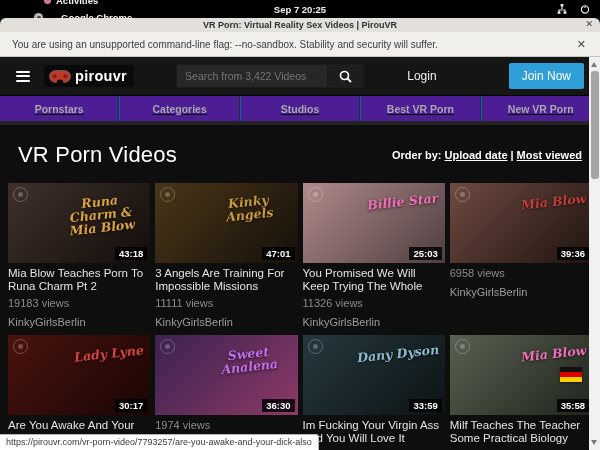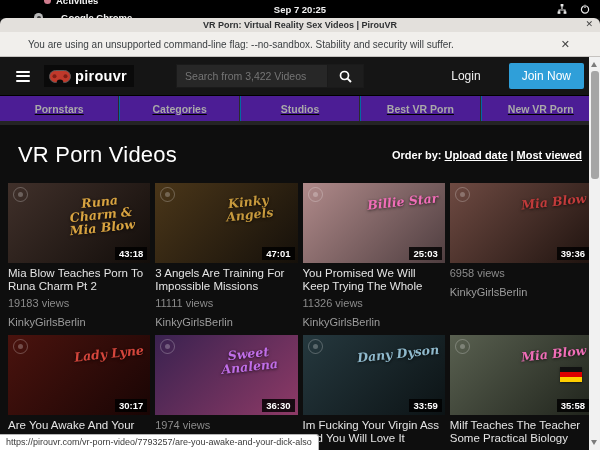--- a/index.html
+++ b/index.html
@@ -16,21 +16,21 @@
   .chrome-ico i { position:absolute; left:2.5px; top:2.5px; width:4px; height:4px; border-radius:50%; background:#3c3c3c; }
   .gnome-clock { position:absolute; left:0; right:0; text-align:center; }
   .gnome-right { margin-left:auto; display:flex; align-items:center; gap:13px; padding-right:10px; }
   .gnome-right svg { display:block; }
 
   
   .tab-strip { height:14px; background:#e3e0dc; border-radius:6px 6px 0 0; display:flex; align-items:center; justify-content:center; position:relative; font-size:9px; color:#2f3133; font-weight:bold; }
   .tab-close { position:absolute; right:7px; top:1px; font-size:9px; color:#444; font-weight:normal; cursor:default; }
 
   
-  .infobar { height:25px; background:#f1efec; border-bottom:1px solid #c6c3c0; display:flex; align-items:center; padding:0 28px; font-size:10px; color:#3c4043; }
+  .infobar { height:25px; background:#f1efec; border-bottom:1px solid #c6c3c0; display:flex; align-items:center; padding:0 12px; font-size:10px; color:#3c4043; }
   .infobar-msg { flex:1; }
   .infobar-close { font-size:11px; color:#444; padding:0 2px; }
 
   
   .site { position:absolute; top:57px; left:0; right:0; bottom:0; background:#0e0e0e; }
 
   .site-header { height:38px; background:#151515; display:flex; align-items:center; padding:0 16px; }
   .hamburger { width:14px; display:flex; flex-direction:column; gap:2.5px; margin-right:14px; }
   .hamburger i { display:block; height:2px; background:#fff; border-radius:1px; }
   .logo { display:flex; align-items:center; gap:4px; background:#0a0a0a; padding:3px 7px 3px 5px; }
@@ -147,21 +147,21 @@
       <input class="search-input" type="text" placeholder="Search from 3,422 Videos" style="">
       <span class="search-btn">
         <svg width="13" height="13" viewBox="0 0 13 13">
             <circle cx="5.5" cy="5.5" r="4" fill="none" stroke="#fff" stroke-width="1.7"></circle>
             <line x1="8.6" y1="8.6" x2="12" y2="12" stroke="#fff" stroke-width="1.9"></line>
           </svg>
       </span>
     </span>
     <span class="auth">
       <span class="login">Login</span>
-      <span class="join-btn" style="background: rgb(47, 159, 217);">Join Now</span>
+      <span class="join-btn" style="background: rgb(47, 159, 217); margin-left: 44px;">Join Now</span>
     </span>
   </div>
 
   <div class="nav-menu">
       <span class="nav-item">
         <span>Pornstars</span>
       </span>
       <span class="nav-item">
         <span>Categories</span>
       </span>

